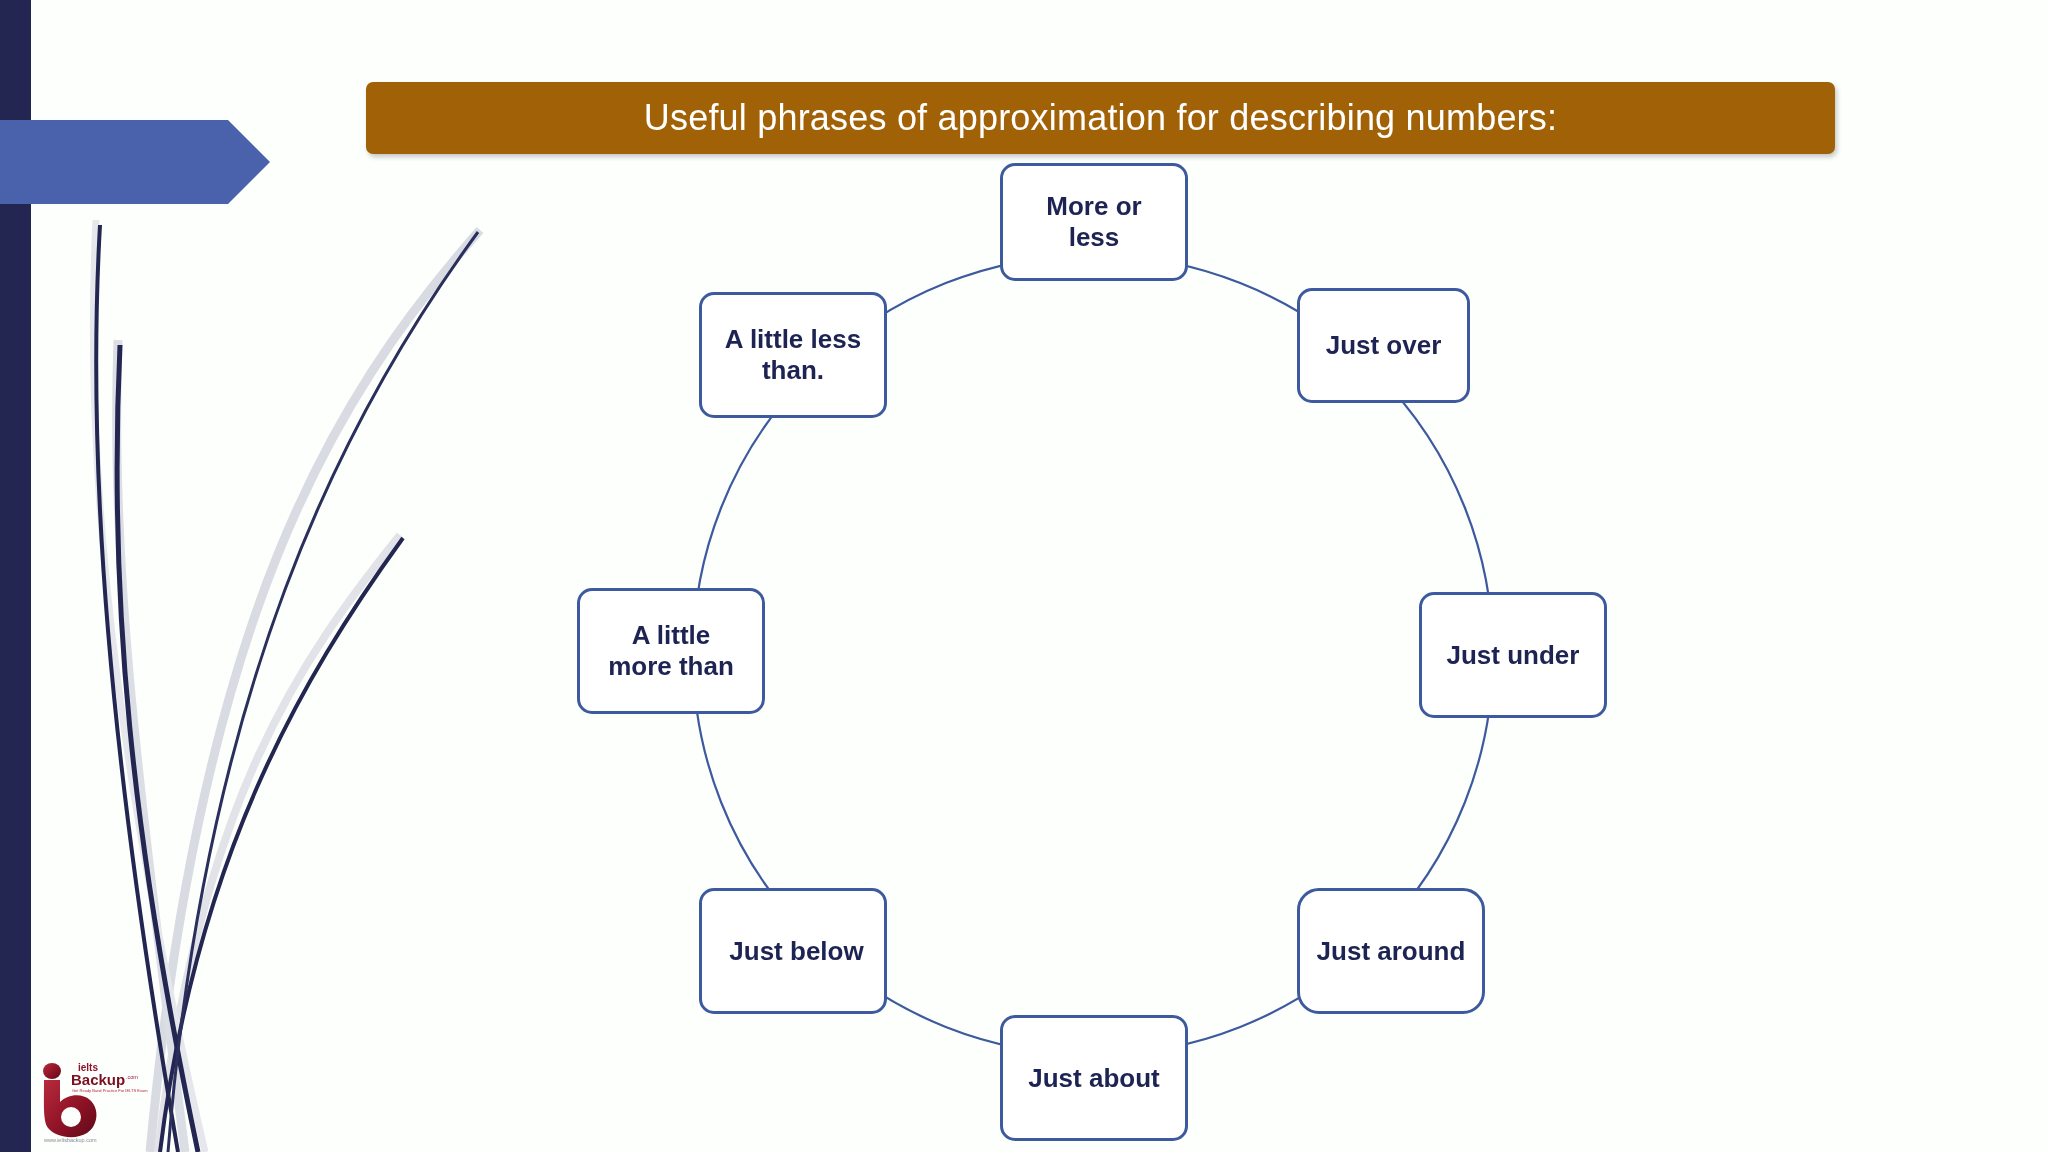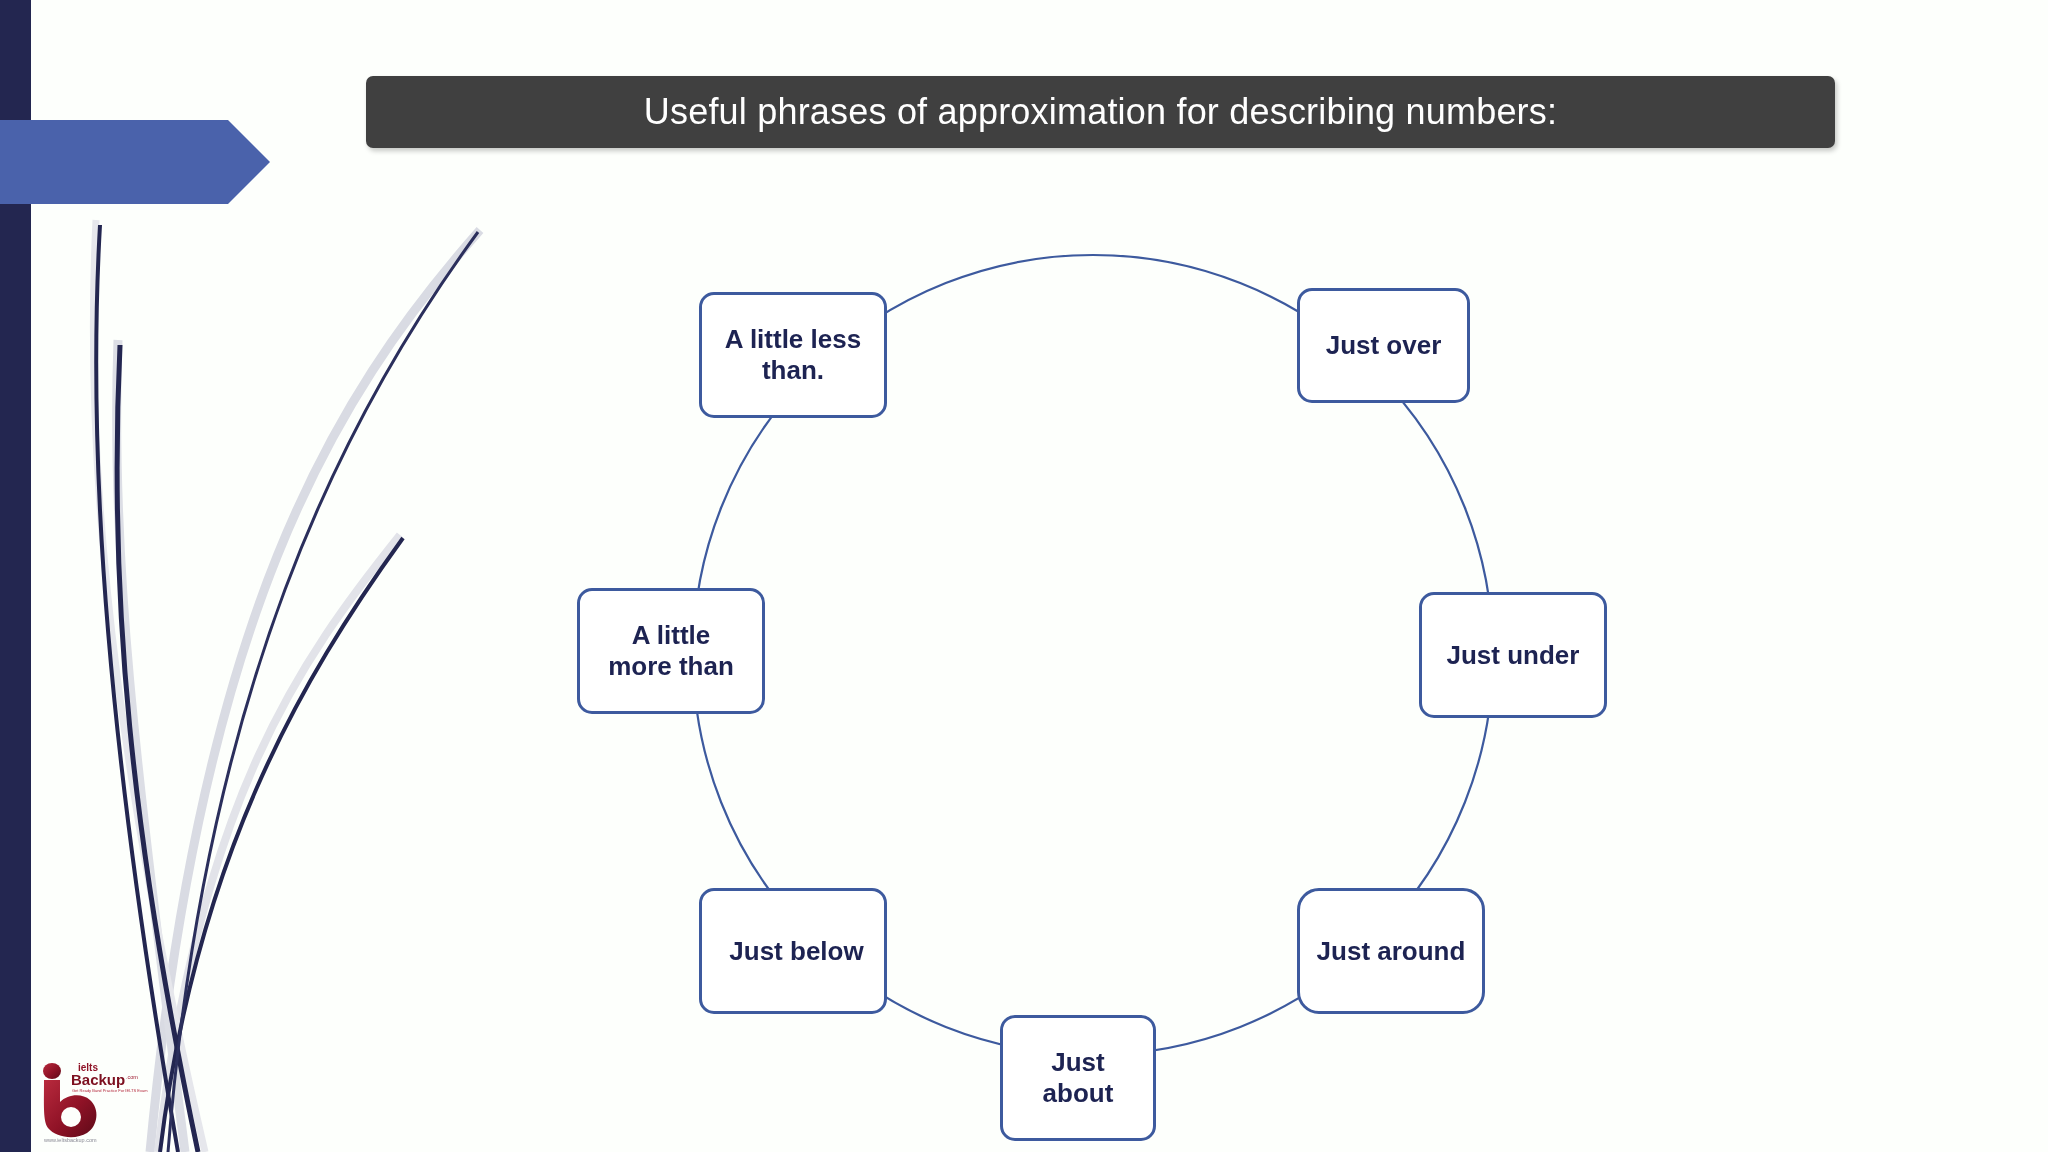--- a/index.html
+++ b/index.html
@@ -42,24 +42,24 @@
     left: 0;
     top: 118px;
     width: 272px;
     height: 88px;
   }
 
   
   .title-bar {
     position: absolute;
     left: 366px;
-    top: 76px;
+    top: 82px;
     width: 1469px;
     height: 72px;
-    background: #404040;
+    background: #a16207;
     border-radius: 7px;
     box-shadow: 2px 3px 5px rgba(0,0,0,0.22);
     display: flex;
     align-items: center;
     justify-content: center;
   }
   .title-text {
     color: #ffffff;
     font-size: 36px;
     font-weight: 400;
@@ -137,30 +137,34 @@
 
   <div class="title-bar">
     <span class="title-text">Useful phrases of approximation for describing numbers:</span>
   </div>
 
   <div class="cycle">
     <svg class="cycle-ring" viewBox="0 0 2048 1152" width="2048" height="1152">
       <circle cx="1093" cy="655" r="400" fill="none" stroke="#3d5a9e" stroke-width="2.2"></circle>
     </svg>
 
+  <div class="node" style="left: 1000px; top: 163px; width: 188px; height: 118px;">
+        <span class="node-label">More or
+less</span>
+      </div>
       <div class="node" style="left: 1297px; top: 288px; width: 173px; height: 115px;">
         <span class="node-label">Just over</span>
       </div>
       <div class="node" style="left: 1419px; top: 592px; width: 188px; height: 126px;">
         <span class="node-label">Just under</span>
       </div>
       <div class="node" style="left: 1297px; top: 888px; width: 188px; height: 126px; border-radius: 22px;">
         <span class="node-label">Just around</span>
       </div>
-      <div class="node" style="left: 1000px; top: 1015px; width: 156px; height: 126px;">
+      <div class="node" style="left: 1000px; top: 1015px; width: 188px; height: 126px;">
         <span class="node-label">Just about</span>
       </div>
       <div class="node" style="left: 699px; top: 888px; width: 188px; height: 126px; padding-left: 17px;">
         <span class="node-label">Just below</span>
       </div>
       <div class="node" style="left: 699px; top: 292px; width: 188px; height: 126px;">
         <span class="node-label">A little less
 than.</span>
       </div>
       <div class="node" style="left: 577px; top: 588px; width: 188px; height: 126px;">

